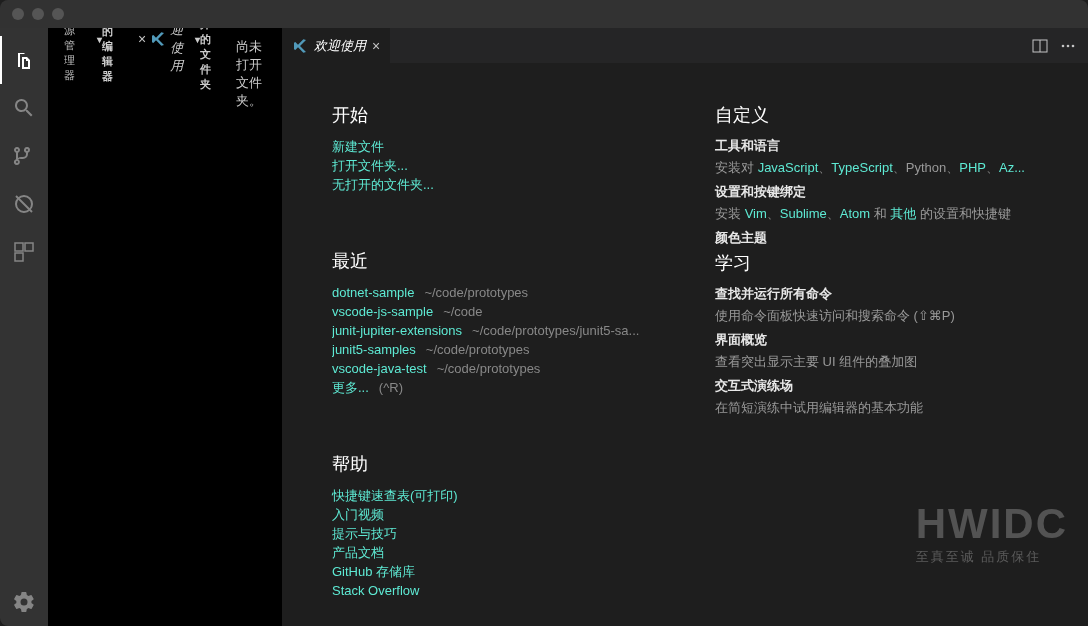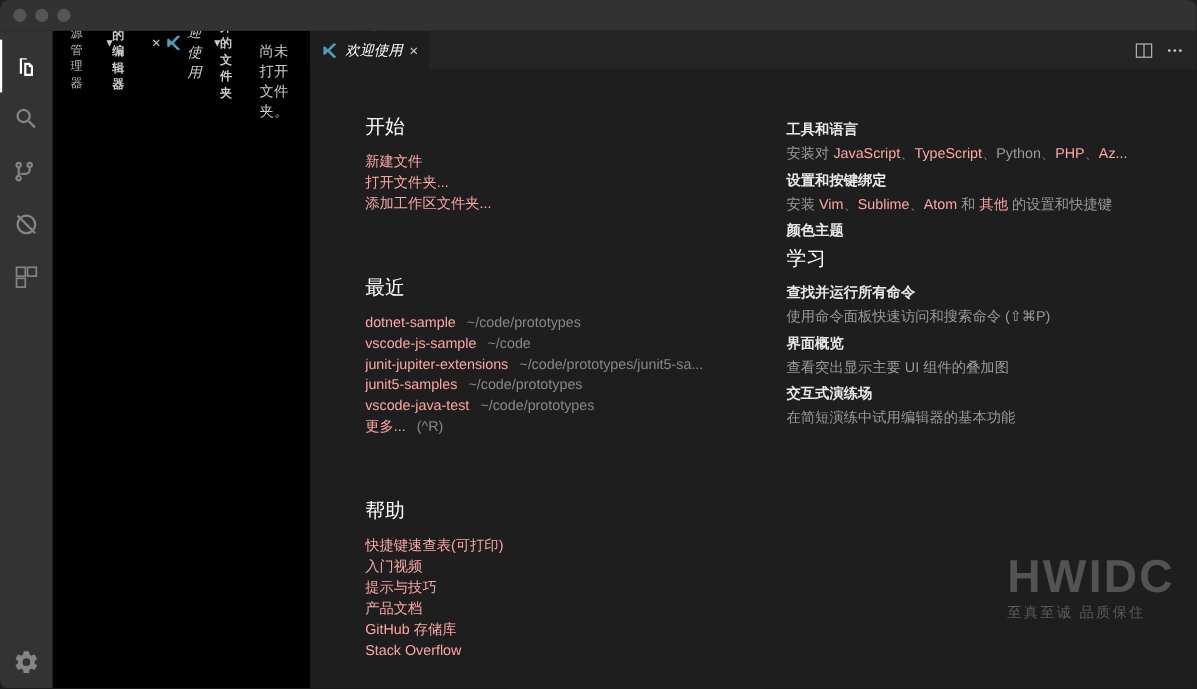--- a/index.html
+++ b/index.html
@@ -151,21 +151,21 @@
 }
 .col h3 {
   font-size: 13px;
   font-weight: 600;
   color: #e8e8e8;
   margin-top: 6px;
   margin-bottom: 4px;
 }
 .col .group { margin-bottom: 55px; }
 .links a, .link {
-  color: #fca5a5;
+  color: #5eead4;
   text-decoration: none;
   font-size: 13px;
   cursor: pointer;
 }
 .links div { line-height: 19px; }
 .recent-item { line-height: 19px; white-space: nowrap; overflow: hidden; text-overflow: ellipsis; }
 .recent-item .path { color: #888; margin-left: 10px; }
 .desc { color: #999; font-size: 13px; line-height: 18px; }
 .sep { color: #888; }
 .watermark {
@@ -290,21 +290,21 @@
       </div>
 
       <div class="welcome">
 
         <div class="col">
           <div class="group">
             <h2>开始</h2>
             <div class="links">
               <div><a>新建文件</a></div>
               <div><a>打开文件夹...</a></div>
-              <div><a>添加工作区文件夹...</a></div>
+              <div><a>无打开的文件夹...</a></div>
             </div>
           </div>
 
           <div class="group">
             <h2>最近</h2>
             <div class="links">
               <div class="recent-item"><a>dotnet-sample</a><span class="path">~/code/prototypes</span></div>
               <div class="recent-item"><a>vscode-js-sample</a><span class="path">~/code</span></div>
               <div class="recent-item"><a>junit-jupiter-extensions</a><span class="path">~/code/prototypes/junit5-sa...</span></div>
               <div class="recent-item"><a>junit5-samples</a><span class="path">~/code/prototypes</span></div>
@@ -320,20 +320,21 @@
               <div><a>入门视频</a></div>
               <div><a>提示与技巧</a></div>
               <div><a>产品文档</a></div>
               <div><a>GitHub 存储库</a></div>
               <div><a>Stack Overflow</a></div>
             </div>
           </div>
         </div>
 
         <div class="col">
+          <h2>自定义</h2>
 
           <h3>工具和语言</h3>
           <div class="desc">
             <span>安装对 </span><a class="link">JavaScript</a><span class="sep">、</span><a class="link">TypeScript</a><span class="sep">、</span><span>Python</span><span class="sep">、</span><a class="link">PHP</a><span class="sep">、</span><a class="link">Az...</a>
           </div>
 
           <h3>设置和按键绑定</h3>
           <div class="desc">
             <span>安装 </span><a class="link">Vim</a><span class="sep">、</span><a class="link">Sublime</a><span class="sep">、</span><a class="link">Atom</a><span> 和 </span><a class="link">其他</a><span> 的设置和快捷键</span>
           </div>

